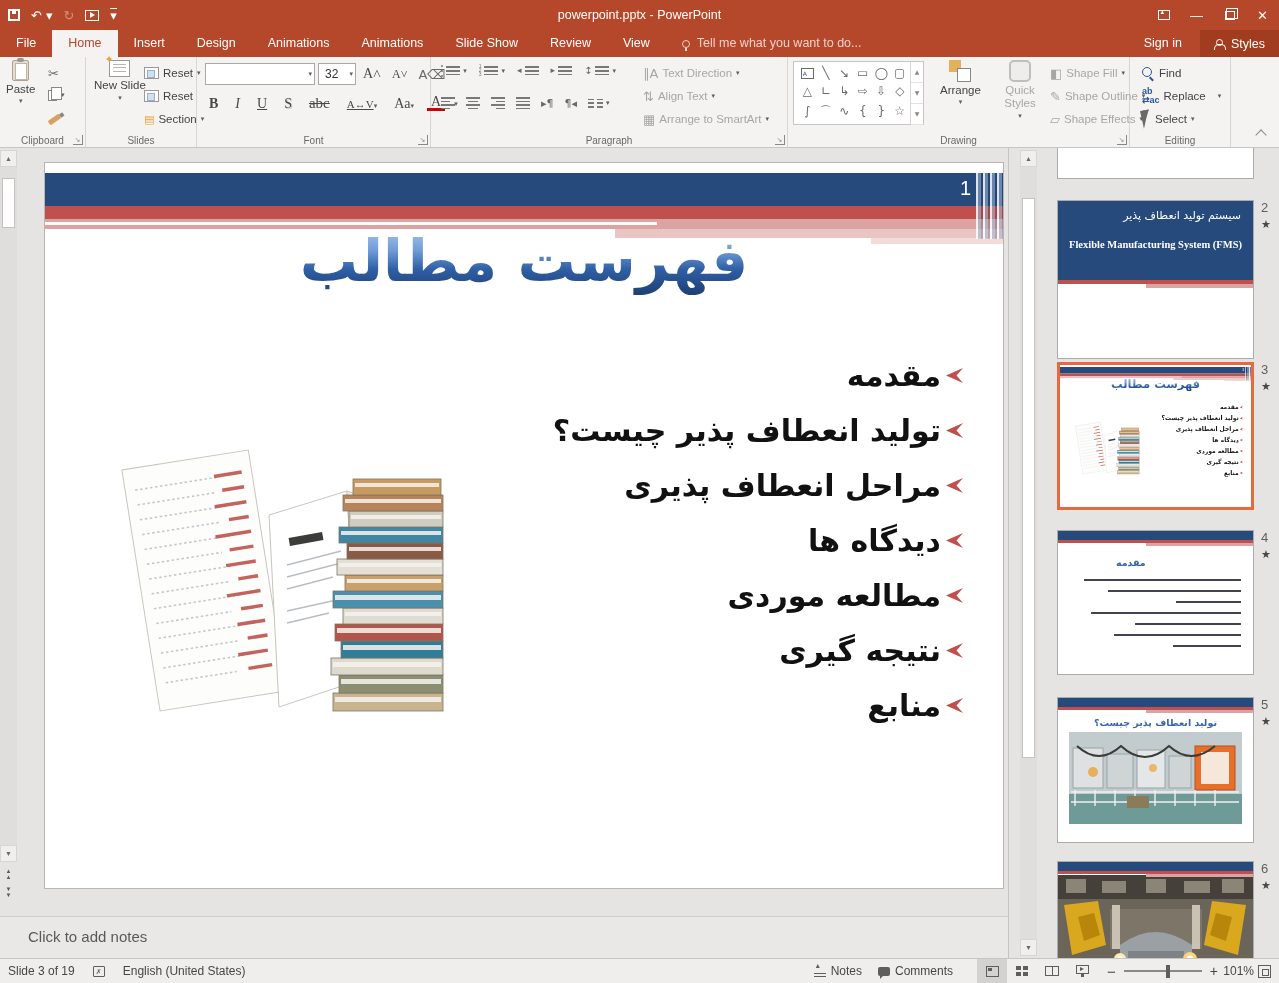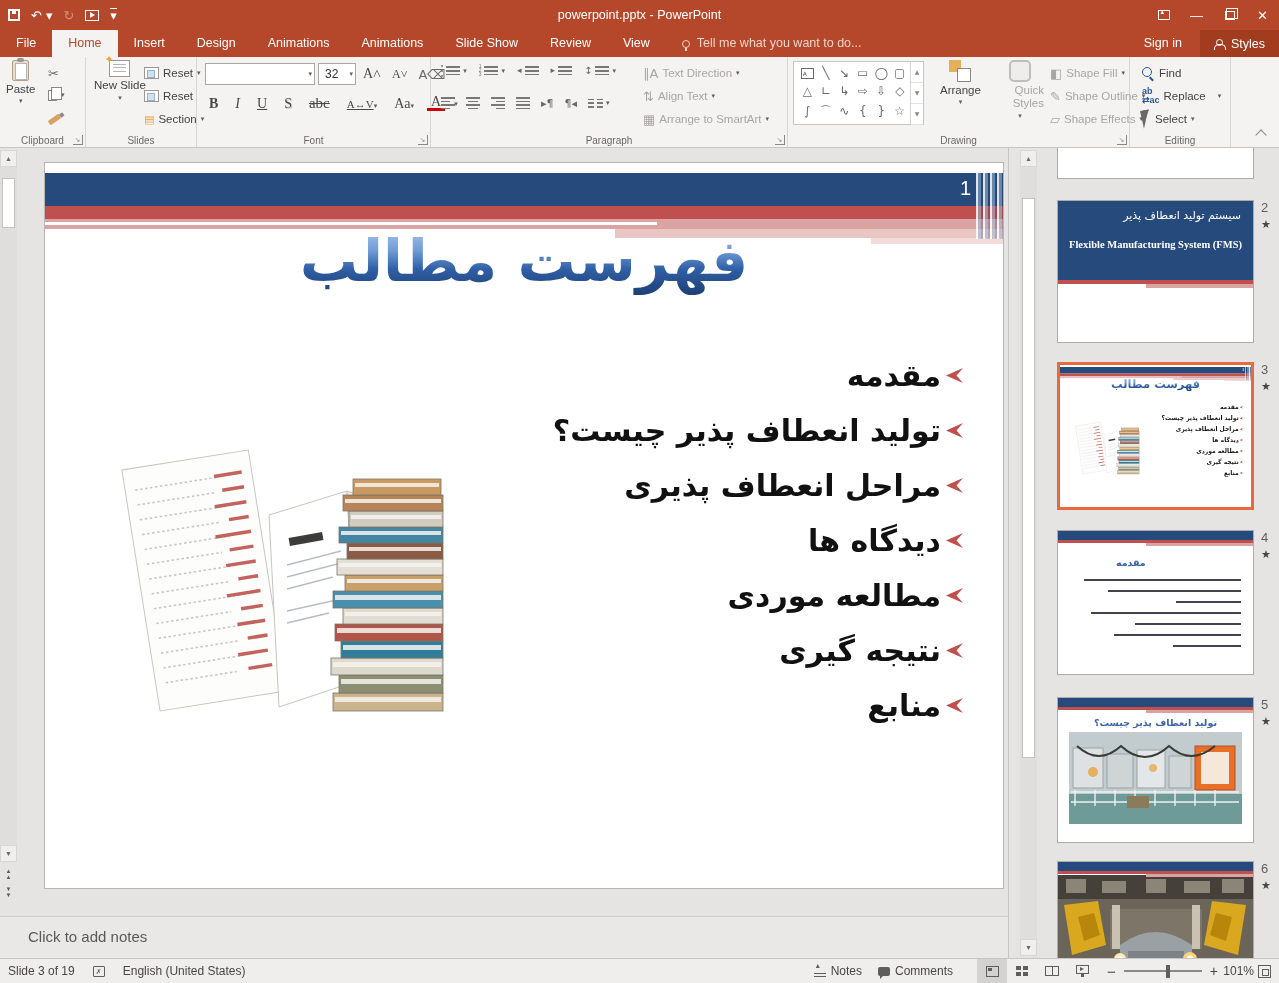--- a/index.html
+++ b/index.html
@@ -435,21 +435,21 @@
           <div>▲</div>
           <div>▼</div>
           <div>▼</div>
         </span>
     </div>
     <div class="bigbtn" style="left:152px">
       <span class="ico-arr-sq"></span>
       <span>Arrange</span>
         <span class="caret">▾</span>
     </div>
-    <div class="bigbtn dis" style="left:208px;width:48px;text-align:right">
+    <div class="bigbtn dis" style="left:208px;width:48px;text-align:center">
       <span class="ico-qstyle"></span>
       <span style="line-height:13px">Quick Styles</span>
         <span class="caret">▾</span>
     </div>
     <div class="rowbtn dis" style="left:262px;top:6px">
         <span class="gi dis">◧</span>
         <span>Shape Fill</span>
         <span class="caret">▾</span>
       </div>
     <div class="rowbtn dis" style="left:262px;top:29px">
@@ -635,21 +635,21 @@
 
 <div class="thumbpane">
 
   <div class="vtrack" style="left:11px;top:2px;width:17px;height:806px"></div>
   <div class="sbtn" style="left:11px;top:2px">▲</div>
   <div class="sthumb" style="left:13px;top:50px;height:560px"></div>
   <div class="sbtn" style="left:11px;top:791px">▼</div>
 
   <div class="thumb" style="top:-10px;height:41px"></div>
 
-  <div class="thumb" style="top:52px;height:143px">
+  <div class="thumb" style="top:52px;height:159px">
     <div class="t2-blue">
       <div class="t2-fa">سیستم تولید انعطاف پذیر</div>
       <div class="t2-en">Flexible Manufacturing System (FMS)</div>
     </div>
     <div class="t2-red"></div>
       <div class="t2-step"></div>
   </div>
   <div class="t-num" style="top:52px">2</div>
   <div class="t-star" style="top:70px">★</div>
 

